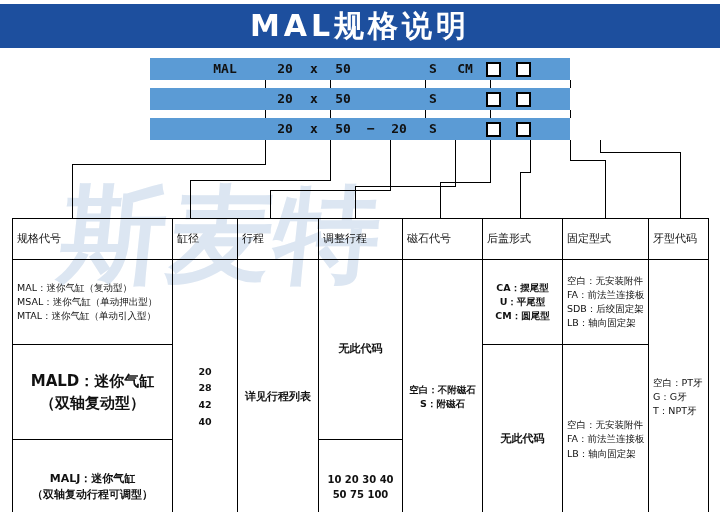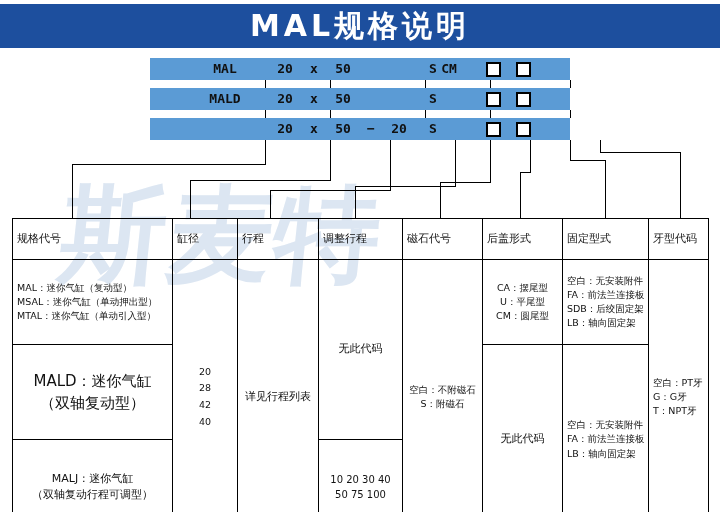--- a/index.html
+++ b/index.html
@@ -62,21 +62,21 @@
     font-size:9.5px;color:#111111;
     padding:3px 4px;vertical-align:middle;
     font-family:"DejaVu Sans","Liberation Sans",sans-serif;
     line-height:1.5;
   }
   .spec-table tr.head td{
     height:34px;font-size:11px;font-weight:normal;
     vertical-align:middle;
   }
   .head-label{padding-left:4px;}
-  td.c{text-align:center;}
+  td.c{text-align:center;font-weight:bold;}
   td.l{text-align:left;}
   .pad-l{padding-left:10px;}
   .stack{display:block;}
   .stack span{display:block;}
   .nowrap{white-space:nowrap;}
   .bore span{display:block;text-align:center;line-height:1.75;}
   .mid{vertical-align:middle;}
   .bottomish{vertical-align:bottom;padding-bottom:14px;}
   .topish{vertical-align:top;padding-top:8px;}
 </style>
@@ -92,27 +92,26 @@
 <div class="bars">
 
   <div class="bar">
     <span class="cell" style="left:40px;width:70px;">MAL</span>
     <span class="cell" style="left:118px;width:34px;">20</span>
     <span class="cell" style="left:154px;width:20px;">x</span>
     <span class="cell" style="left:176px;width:34px;">50</span>
     <span class="cell" style="left:212px;width:18px;"></span>
     <span class="cell" style="left:232px;width:34px;"></span>
     <span class="cell" style="left:272px;width:22px;">S</span>
-    <span class="cell" style="left:284px;width:30px;">CM</span>
+    <span class="cell" style="left:300px;width:30px;">CM</span>
     <span class="cell" style="left:332px;width:22px;"><i class="sq"></i></span>
     <span class="cell" style="left:362px;width:22px;"><i class="sq"></i></span>
   </div>
 
   <div class="bar">
-    <span class="cell" style="left:40px;width:70px;">MALD</span>
     <span class="cell" style="left:118px;width:34px;">20</span>
     <span class="cell" style="left:154px;width:20px;">x</span>
     <span class="cell" style="left:176px;width:34px;">50</span>
     <span class="cell" style="left:212px;width:18px;"></span>
     <span class="cell" style="left:232px;width:34px;"></span>
     <span class="cell" style="left:272px;width:22px;">S</span>
     <span class="cell" style="left:298px;width:30px;"></span>
     <span class="cell" style="left:332px;width:22px;"><i class="sq"></i></span>
     <span class="cell" style="left:362px;width:22px;"><i class="sq"></i></span>
   </div>

